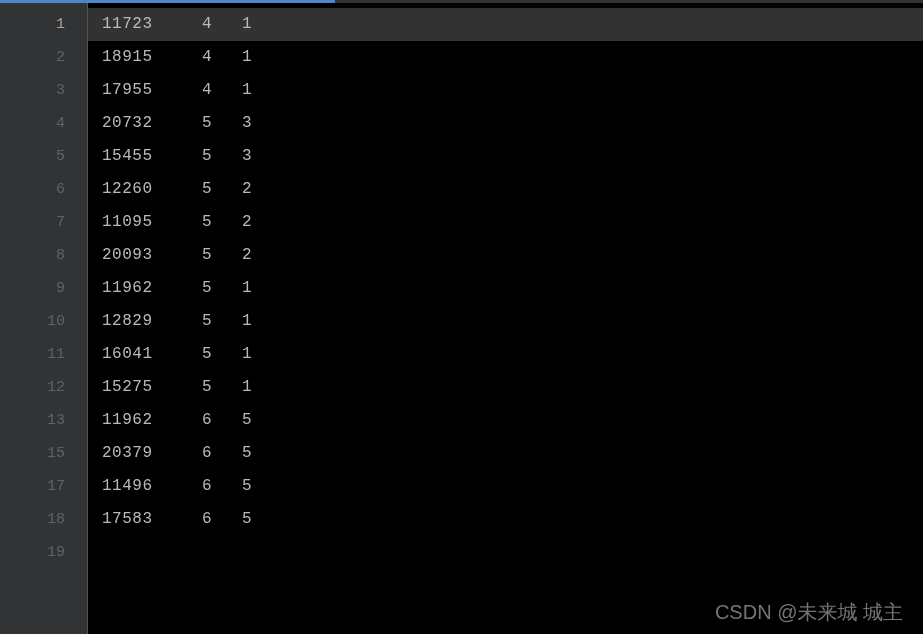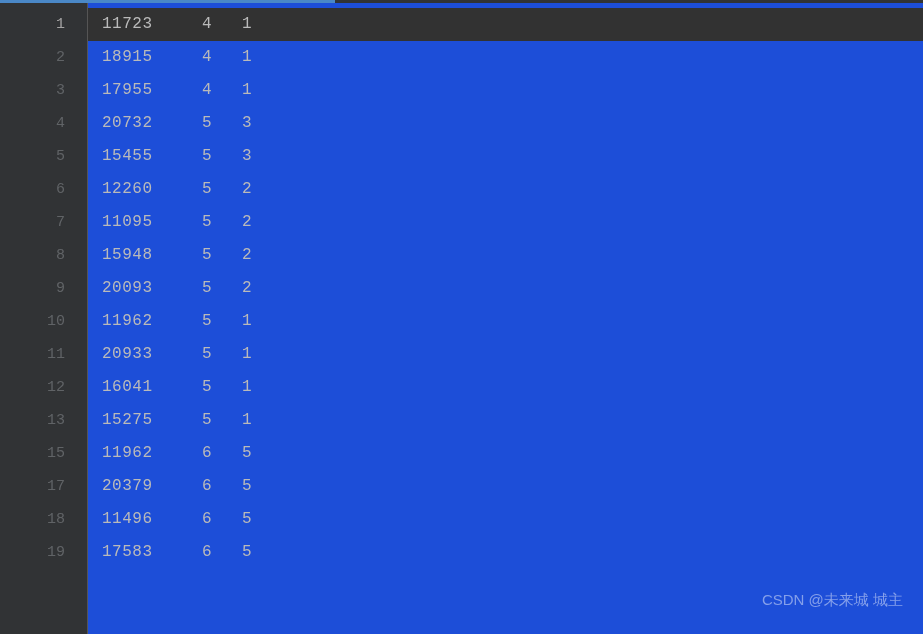--- a/index.html
+++ b/index.html
@@ -51,21 +51,21 @@
       line-height: 33px;
       font-size: 15px;
     }
     .line-number.active {
       color: #a4a3a3;
     }
     .code-area {
       flex: 1;
       padding-top: 5px;
       padding-left: 14px;
-      background: #1d4ed8;
+      background: #000000;
     }
     .code-line {
       height: 33px;
       line-height: 33px;
       white-space: pre;
       color: #bababa;
       font-size: 16px;
       letter-spacing: 0.5px;
     }
     .code-line.current {
@@ -79,24 +79,24 @@
     }
     .col2 {
       display: inline-block;
       width: 40px;
     }
     .col3 {
       display: inline-block;
     }
     .watermark {
       position: absolute;
-      bottom: 24px;
+      bottom: 8px;
       right: 20px;
       color: #888;
-      font-size: 15px;
+      font-size: 20px;
       font-family: sans-serif;
       mix-blend-mode: screen;
       opacity: 0.85;
     }
   </style>
 </head>
 <body>
 
 <div class="editor-container">
   <div class="tab-indicator">
@@ -123,24 +123,23 @@
         <div class="line-number">19</div>
       </div>
     <div class="code-area" id="code">
         <div class="code-line current"><span class="col1">11723</span><span class="col2">4</span><span class="col3">1</span></div>
         <div class="code-line"><span class="col1">18915</span><span class="col2">4</span><span class="col3">1</span></div>
         <div class="code-line"><span class="col1">17955</span><span class="col2">4</span><span class="col3">1</span></div>
         <div class="code-line"><span class="col1">20732</span><span class="col2">5</span><span class="col3">3</span></div>
         <div class="code-line"><span class="col1">15455</span><span class="col2">5</span><span class="col3">3</span></div>
         <div class="code-line"><span class="col1">12260</span><span class="col2">5</span><span class="col3">2</span></div>
         <div class="code-line"><span class="col1">11095</span><span class="col2">5</span><span class="col3">2</span></div>
-        <div class="code-line"><span class="col1">15948</span><span class="col2">5</span><span class="col3">2</span></div>
         <div class="code-line"><span class="col1">20093</span><span class="col2">5</span><span class="col3">2</span></div>
         <div class="code-line"><span class="col1">11962</span><span class="col2">5</span><span class="col3">1</span></div>
-        <div class="code-line"><span class="col1">20933</span><span class="col2">5</span><span class="col3">1</span></div>
+        <div class="code-line"><span class="col1">12829</span><span class="col2">5</span><span class="col3">1</span></div>
         <div class="code-line"><span class="col1">16041</span><span class="col2">5</span><span class="col3">1</span></div>
         <div class="code-line"><span class="col1">15275</span><span class="col2">5</span><span class="col3">1</span></div>
         <div class="code-line"><span class="col1">11962</span><span class="col2">6</span><span class="col3">5</span></div>
         <div class="code-line"><span class="col1">20379</span><span class="col2">6</span><span class="col3">5</span></div>
         <div class="code-line"><span class="col1">11496</span><span class="col2">6</span><span class="col3">5</span></div>
         <div class="code-line"><span class="col1">17583</span><span class="col2">6</span><span class="col3">5</span></div>
       </div>
   </div>
 </div>
 

